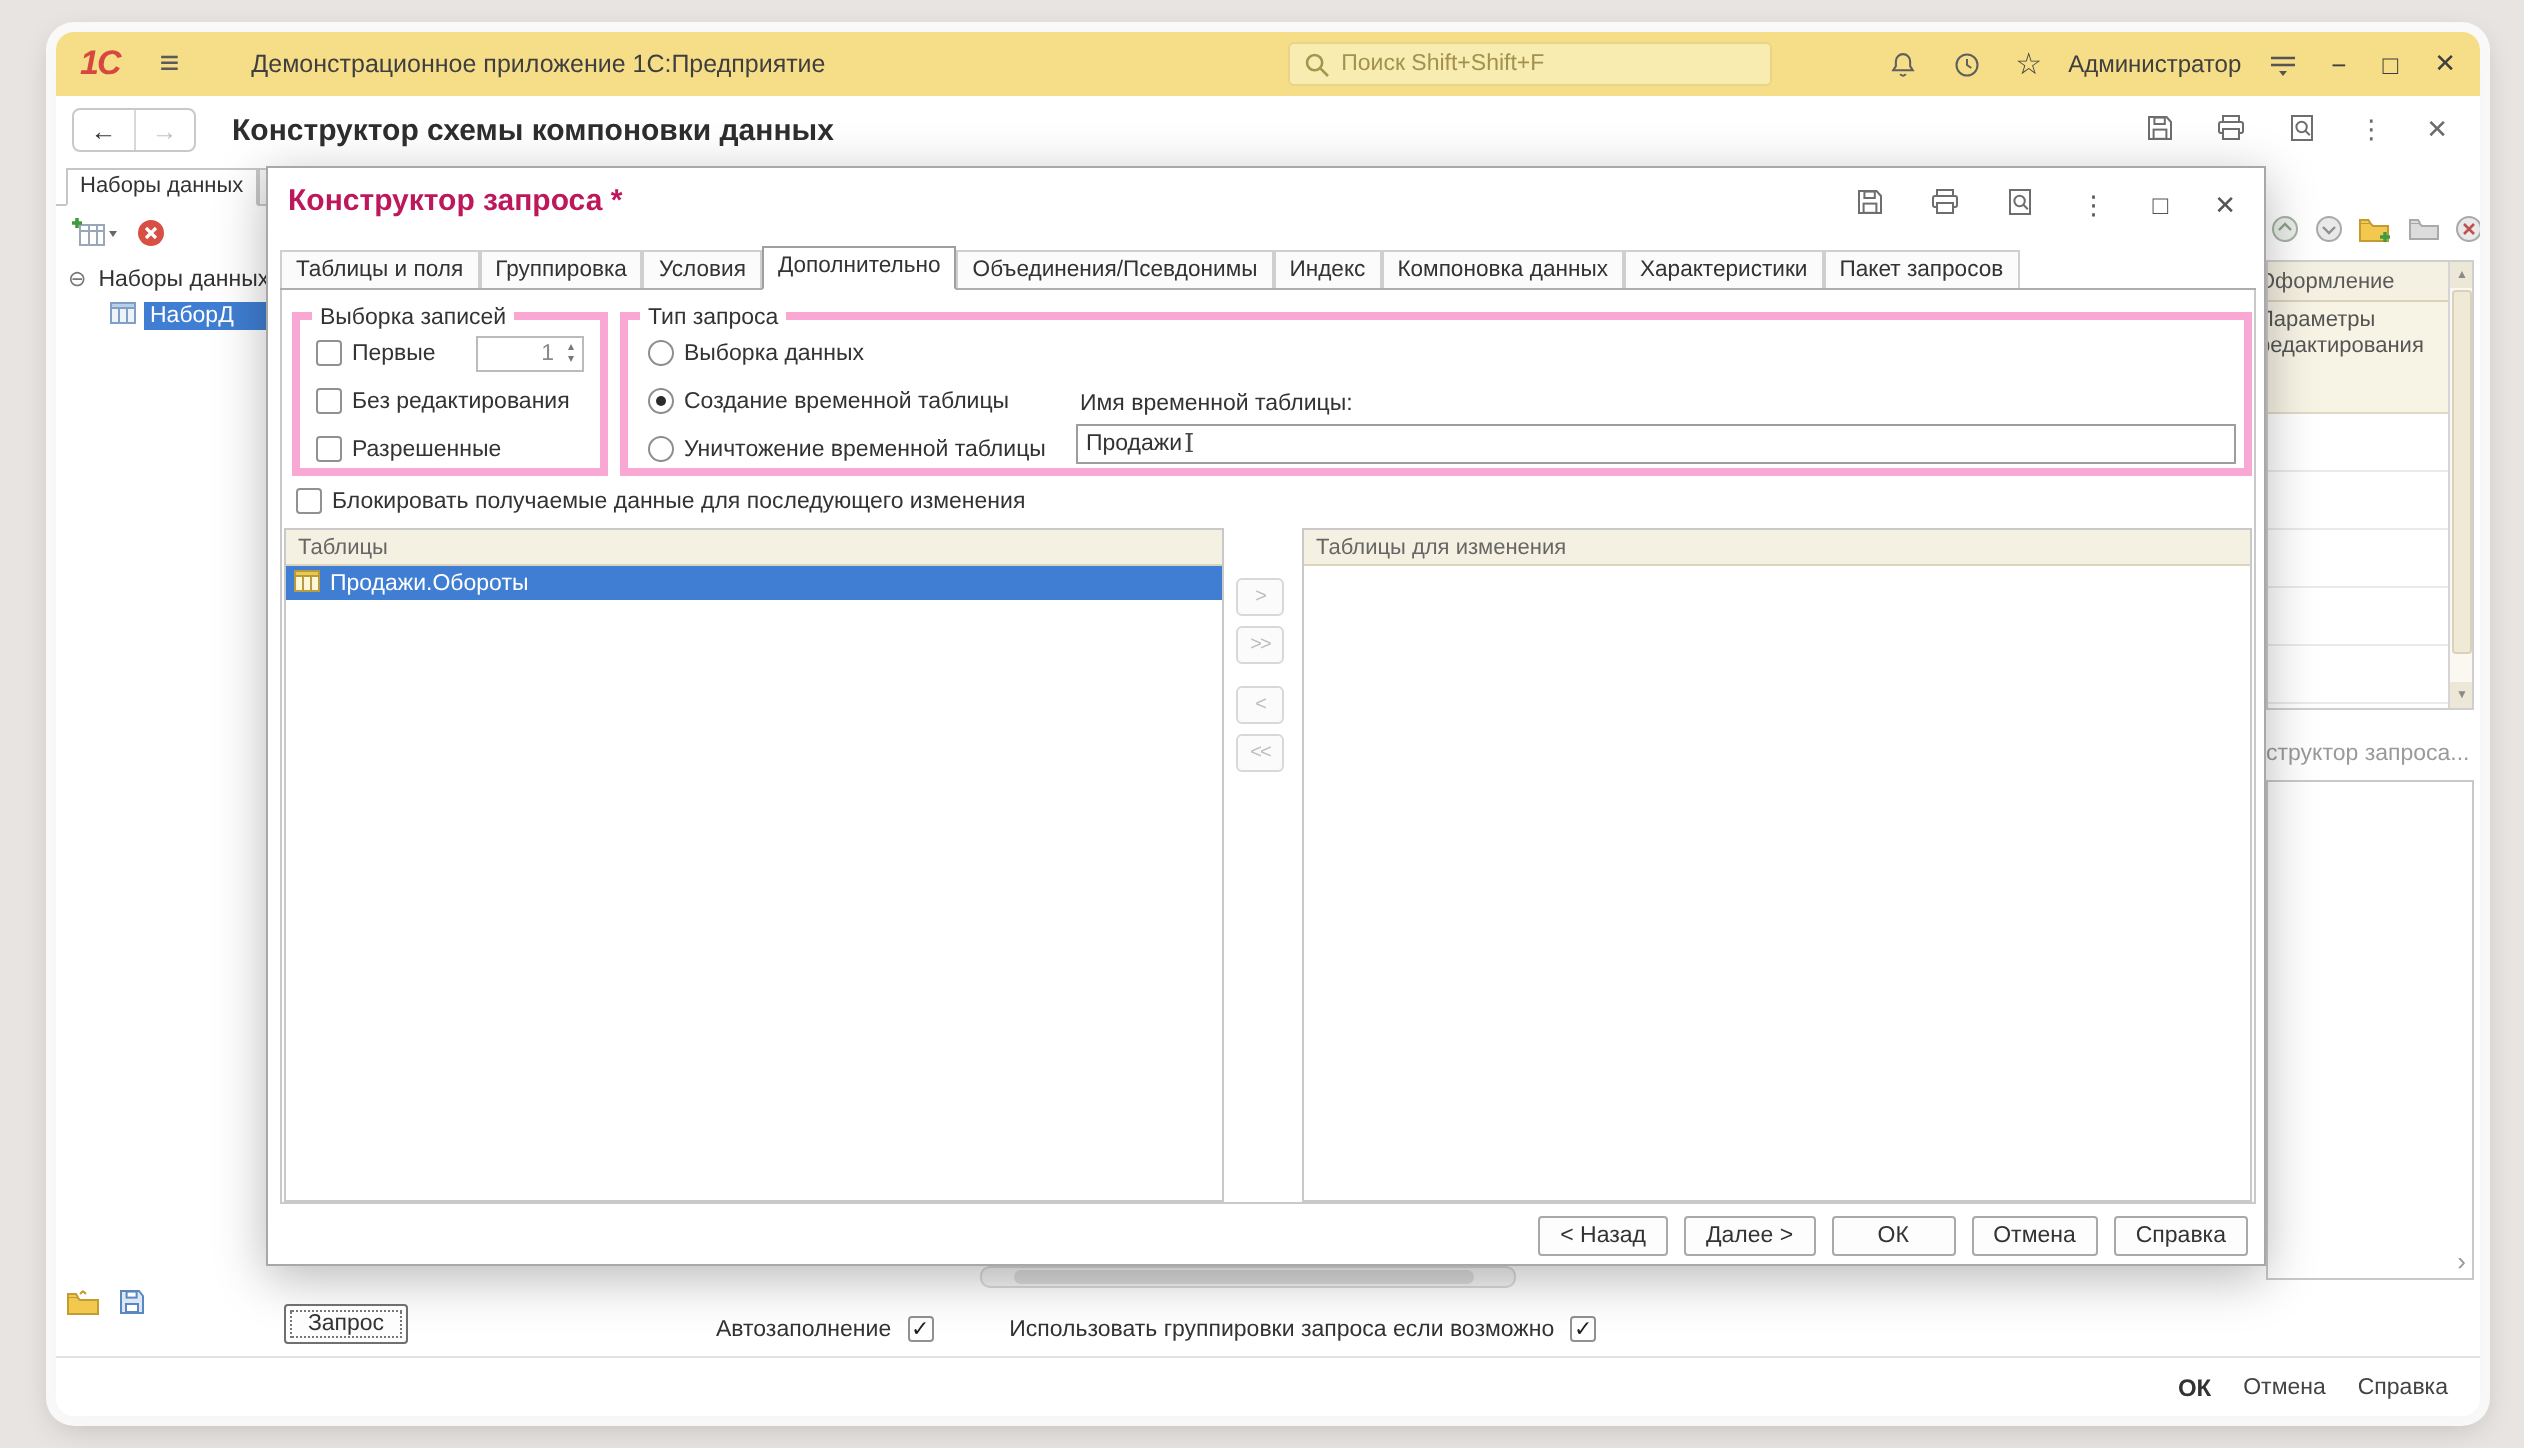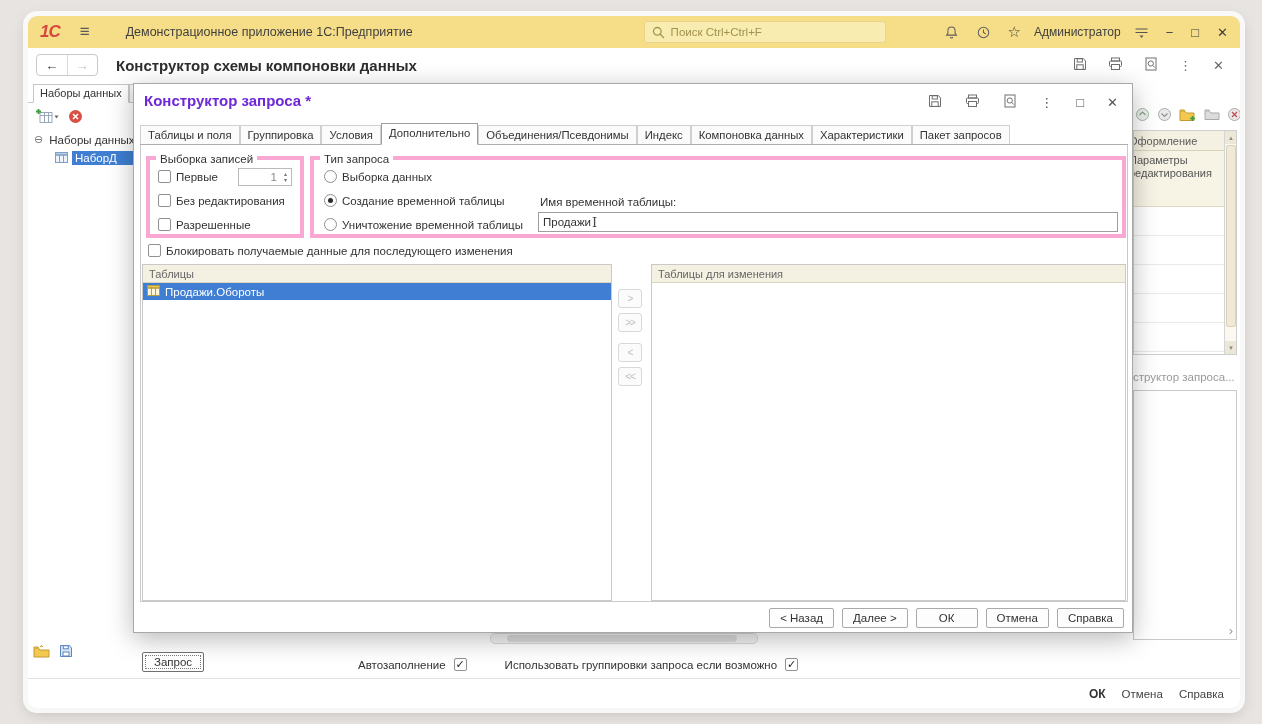--- a/index.html
+++ b/index.html
@@ -64,21 +64,21 @@
   .cb { width:13px; height:13px; border:1px solid #919191; border-radius:2px; background:#fff; display:inline-flex;
         align-items:center; justify-content:center; font-size:11px; color:#1d1d1d; flex:none; }
   .rd { width:13px; height:13px; border:1px solid #8e8e8e; border-radius:50%; background:#fff; display:inline-flex;
         align-items:center; justify-content:center; flex:none; }
   .rd.on::after { content:""; width:5px; height:5px; border-radius:50%; background:#2b2b2b; }
   .lbl { font-size:11.5px; color:#333; white-space:nowrap; }
 
   
   .dlg { position:absolute; left:105px; top:67px; width:1000px; height:550px; background:#fff;
          border:1px solid #a8a8a8; box-shadow:0 6px 24px rgba(0,0,0,.28); z-index:5; }
-  .dtitle { position:absolute; left:10px; top:8px; font-size:15px; font-weight:600; color:#6d28d9; }
+  .dtitle { position:absolute; left:10px; top:8px; font-size:15px; font-weight:600; color:#be185d; }
   .dicons { position:absolute; right:14px; top:10px; display:flex; gap:23px; align-items:center; color:#555; }
   .dicons .tx { font-size:13px; color:#555; }
   .dtabs { position:absolute; left:6px; top:39px; width:988px; height:22px; display:flex; align-items:flex-end;
            border-bottom:1px solid #adadad; }
   .dtab { height:19px; padding:3px 7px 0; font-size:11.3px; color:#333; border:1px solid #cfcfcf; border-bottom:none;
           background:#fbfbfb; white-space:nowrap; }
   .dtab.active { height:22px; margin-bottom:-1px; background:#fff; border-color:#9f9f9f; border-bottom:1px solid #fff; z-index:2; }
   .dcontent { position:absolute; left:6px; top:61px; width:988px; height:457px; border:1px solid #c9c9c9; border-top:none; }
   .gbox { position:absolute; border:4px solid #f9a8d4; background:#fff; }
   .gleg { position:absolute; top:-7px; left:6px; background:#fff; padding:0 4px; font-size:11.5px; color:#333; white-space:nowrap; }
@@ -109,21 +109,21 @@
     <span class="logo">1С</span>
     <span class="burger">≡</span>
     <span class="apptitle">Демонстрационное приложение 1С:Предприятие</span>
     <div class="search">
       <span class="ticon">
         <svg width="13" height="13" viewBox="0 0 13 13">
             <circle cx="5.3" cy="5.3" r="3.8" fill="none" stroke="#a5954f" stroke-width="1.3"></circle>
             <path d="M8.3 8.3L12 12" stroke="#a5954f" stroke-width="1.3"></path>
           </svg>
       </span>
-      <span>Поиск Ctrl+Ctrl+F</span>
+      <span>Поиск Shift+Shift+F</span>
     </div>
     <span class="ticon" style="margin-left:58px">
       <svg width="15" height="15" viewBox="0 0 16 16">
           <path d="M8 2.2a3.8 3.8 0 0 1 3.8 3.8v2.6l1.4 2.2H2.8l1.4-2.2V6A3.8 3.8 0 0 1 8 2.2z" fill="none" stroke="#5f5f5f" stroke-width="1.1"></path>
           <path d="M6.6 12.8a1.5 1.5 0 0 0 2.8 0" fill="none" stroke="#5f5f5f" stroke-width="1.1"></path>
         </svg>
     </span>
     <span class="ticon" style="margin-left:17px">
       <svg width="15" height="15" viewBox="0 0 16 16">
           <circle cx="8" cy="8" r="5.6" fill="none" stroke="#5f5f5f" stroke-width="1.1"></circle>

